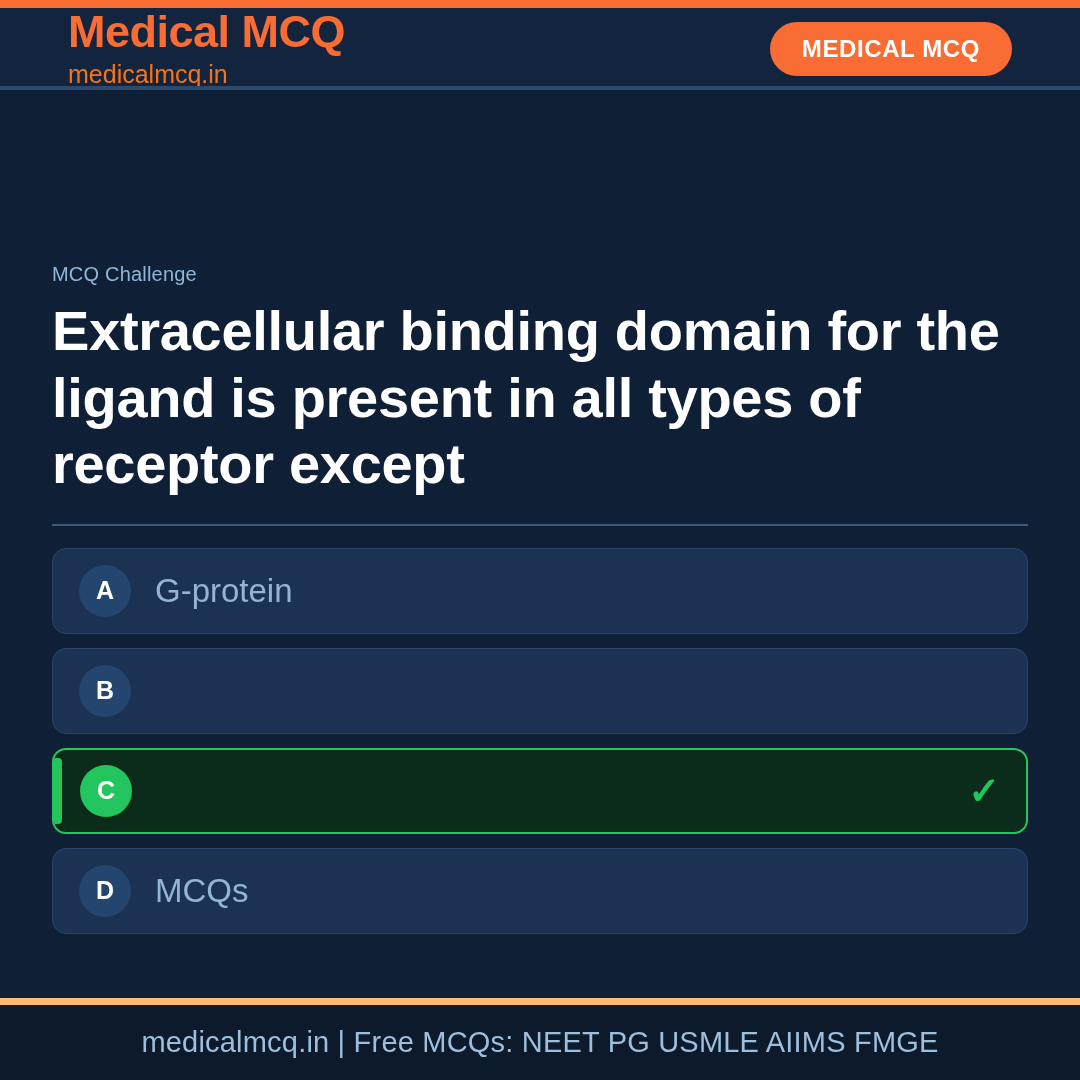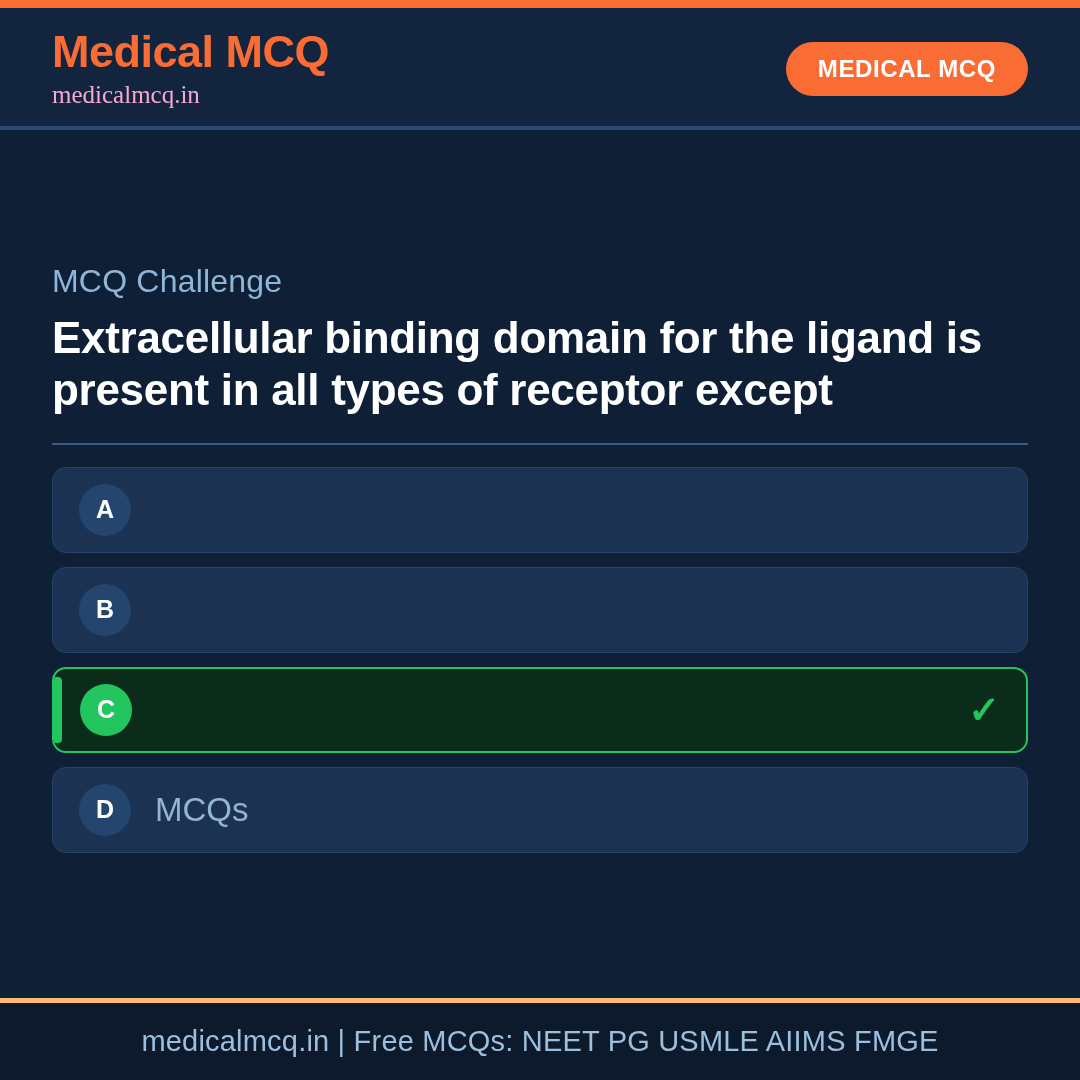--- a/index.html
+++ b/index.html
@@ -18,52 +18,51 @@
 
   
   .top-accent {
     height: 8px;
     width: 100%;
     background: #f96c33;
   }
 
   
   .header {
-    height: 122px;
+    height: 82px;
     background: #13253e;
     border-bottom: 3px solid #2d4straight;
     border-bottom: 3px solid #2d4straight;
     display: flex;
     align-items: center;
     justify-content: space-between;
-    padding: 0 52px;
+    padding: 0 68px;
     position: relative;
   }
   .header::after {
     content: "";
     position: absolute;
     left: 0; right: 0; bottom: 0;
     height: 4px;
     background: #2c4straight;
     background: #2c4a70;
   }
   .brand-block { display: flex; flex-direction: column; justify-content: center; }
   .brand-title {
     font-size: 45px;
     font-weight: bold;
     color: #f96c33;
     line-height: 1.06;
     letter-spacing: -0.5px;
   }
   .brand-sub {
     font-size: 25px;
-    color: #f9a8d4;
+    color: #f97316;
     line-height: 1.25;
     margin-top: 4px;
-    font-family: Liberation Serif, serif;
   }
   .header-badge {
     background: #f96c33;
     color: #ffffff;
     font-size: 24px;
     font-weight: bold;
     letter-spacing: 0.6px;
     padding: 13px 32px;
     border-radius: 28px;
     white-space: nowrap;
@@ -75,28 +74,28 @@
     position: absolute;
     top: 122px;
     left: 0;
     right: 0;
     bottom: 92px;
   }
 
   .q-wrap { padding-top: 141px; }
 
   .eyebrow {
-    font-size: 32px;
+    font-size: 20px;
     color: #8fb6d9;
     letter-spacing: 0.2px;
     margin-bottom: 12px;
   }
 
   .question {
-    font-size: 44px;
+    font-size: 56px;
     font-weight: bold;
     color: #ffffff;
     line-height: 1.19;
     letter-spacing: -0.3px;
     max-width: 960px;
   }
 
   .divider {
     height: 2px;
     background: #3a5a80;
@@ -167,21 +166,21 @@
     line-height: 1;
     font-weight: bold;
   }
 
   
   .footer {
     position: absolute;
     left: 0; right: 0; bottom: 0;
     height: 82px;
     background: #0c1a2c;
-    border-top: 5px solid #fdba74;
+    border-top: 7px solid #fdba74;
     display: flex;
     align-items: center;
     justify-content: center;
   }
   .footer-text {
     font-size: 29px;
     color: #9dbfdd;
     letter-spacing: 0.2px;
     white-space: nowrap;
   }
@@ -204,20 +203,21 @@
   <div class="q-wrap">
     <div class="eyebrow">MCQ Challenge</div>
     <div class="question">Extracellular binding domain for the ligand is present in all types of receptor except</div>
     <div class="divider"></div>
   </div>
 
   <div class="options">
 
     <div class="option">
       <div class="badge">A</div>
+      <div class="opt-text">G-protein</div>
     </div>
 
     <div class="option">
       <div class="badge">B</div>
     </div>
 
     <div class="option correct">
       <div class="badge">C</div>
       <div class="check-icon">✓</div>
     </div>

